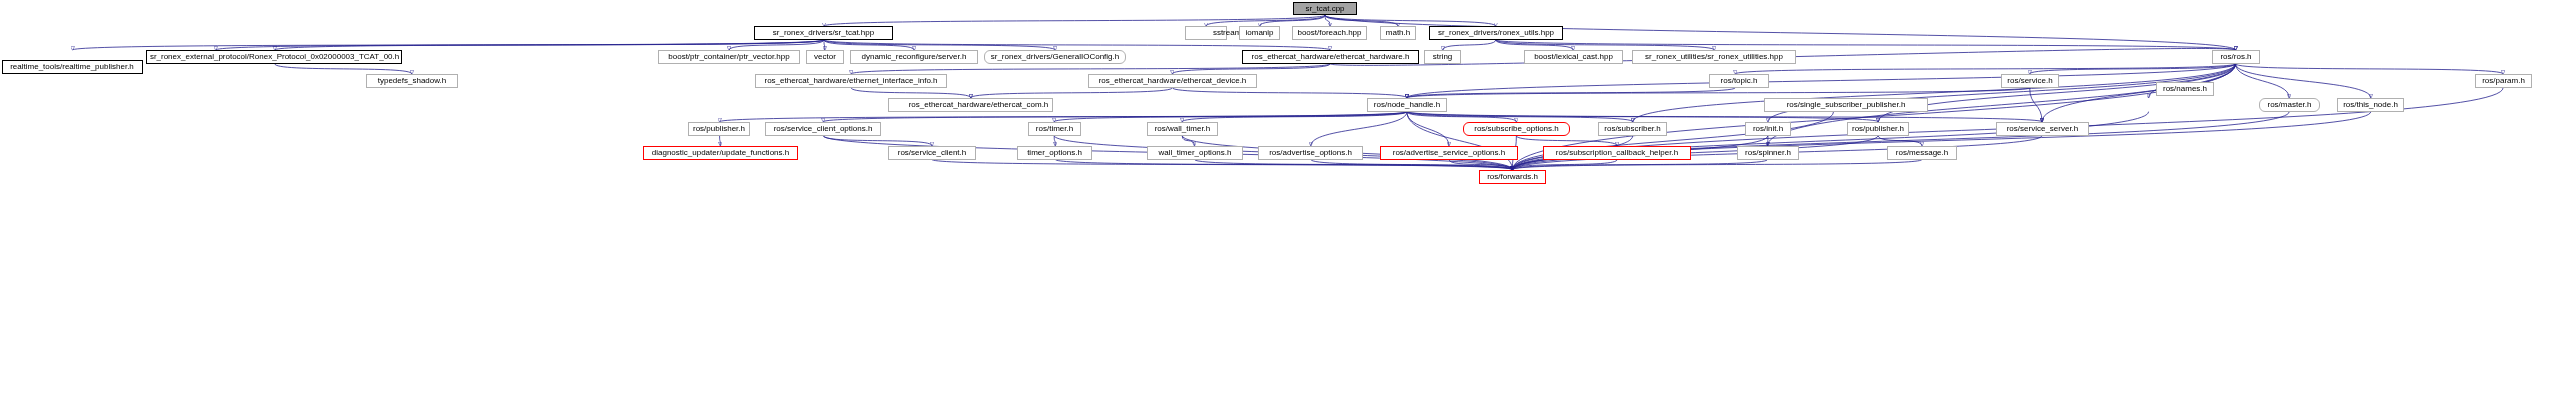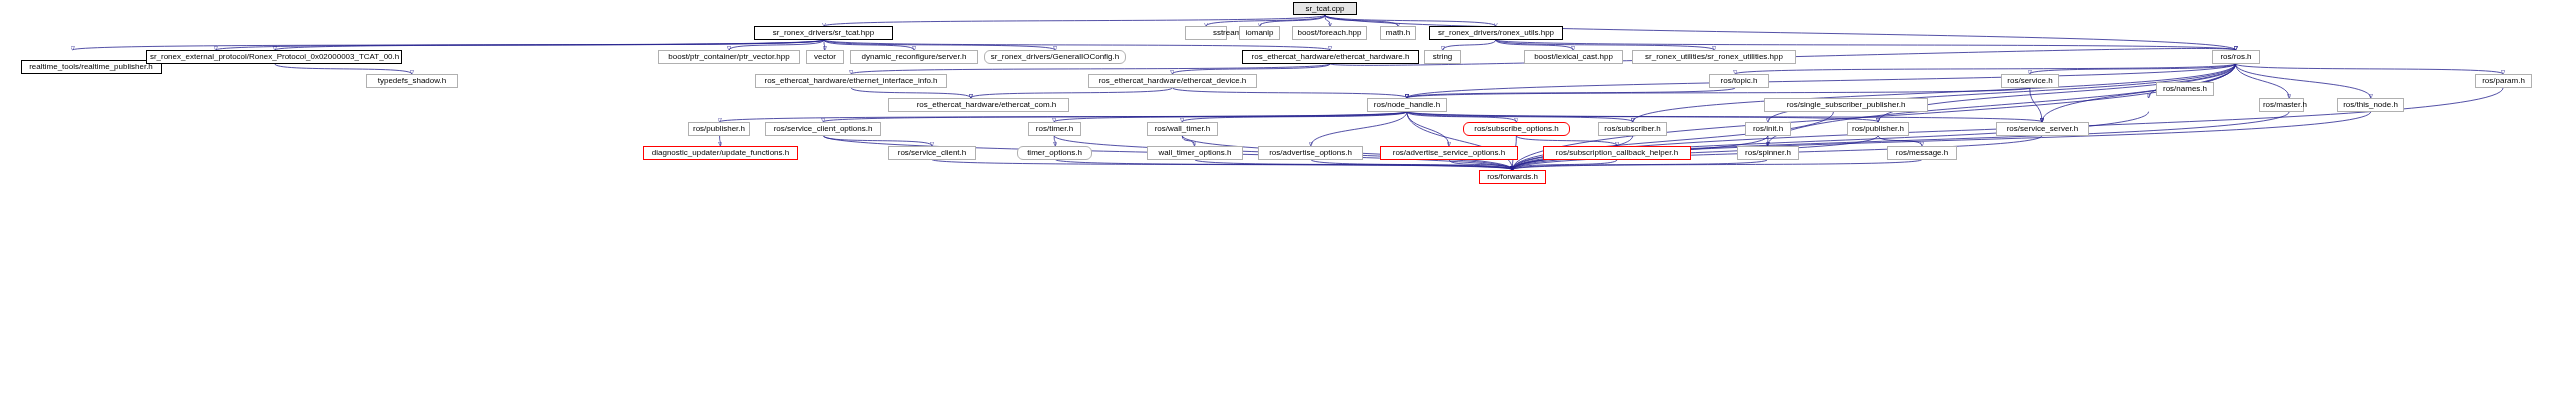--- a/index.html
+++ b/index.html
@@ -1,21 +1,21 @@
 <!DOCTYPE html>
 <html style="font-size:11.6px"><head>
 <meta charset="utf-8">
 <style>
   html,body{margin:0;padding:0;background:#ffffff;}
   #graph{position:relative;width:2576px;height:406px;background:#ffffff;
          font-family:"Liberation Sans","DejaVu Sans",sans-serif;overflow:hidden;}
   .node{position:absolute;box-sizing:border-box;height:13.8px;line-height:12.3px;
         text-align:center;white-space:nowrap;font-size:8px;color:#000000;
         background:#ffffff;border:0.7px solid #b0b0b0;}
-  .node.root{background:#e5e5e5;border:0.7px solid #000000;font-weight:normal;}
+  .node.root{background:#a3a3a3;border:0.7px solid #000000;font-weight:normal;}
   .node.bold{border:0.7px solid #000000;}
   .node.red{border:0.7px solid #ff0000;color:#000000;}
   .node.red .lbl{color:#000000;}
   svg.edges{position:absolute;left:0;top:0;width:2576px;height:406px;overflow:visible;}
   svg.edges line,svg.edges path{stroke:#27238f;stroke-width:1.1px;fill:none;}
   .lbl{display:block;padding:0 2.9px;}
 </style>
 </head>
 <body>
 
@@ -125,21 +125,21 @@
       </div>
       <div class="node " style="left: 1292px; top: 26px; width: 75px;">
         <span class="lbl">boost/foreach.hpp</span>
       </div>
       <div class="node " style="left: 1380px; top: 26px; width: 36px;">
         <span class="lbl">math.h</span>
       </div>
       <div class="node bold" style="left: 1429px; top: 26px; width: 134px;">
         <span class="lbl">sr_ronex_drivers/ronex_utils.hpp</span>
       </div>
-      <div class="node bold" style="left: 1.5px; top: 60px; width: 141px; margin-left: 19px;">
+      <div class="node bold" style="left: 1.5px; top: 60px; width: 141px;">
         <span class="lbl">realtime_tools/realtime_publisher.h</span>
       </div>
       <div class="node " style="left: 149px; top: 50px; width: 133px;">
         <span class="lbl">sr_ronex_msgs/TCATState.h</span>
       </div>
       <div class="node bold" style="left: 146px; top: 50px; width: 256px;">
         <span class="lbl">sr_ronex_external_protocol/Ronex_Protocol_0x02000003_TCAT_00.h</span>
       </div>
       <div class="node " style="left: 658px; top: 50px; width: 142px;">
         <span class="lbl">boost/ptr_container/ptr_vector.hpp</span>
@@ -179,33 +179,33 @@
       </div>
       <div class="node " style="left: 1709px; top: 74px; width: 60px;">
         <span class="lbl">ros/topic.h</span>
       </div>
       <div class="node " style="left: 2001px; top: 74px; width: 58px;">
         <span class="lbl">ros/service.h</span>
       </div>
       <div class="node " style="left: 2475px; top: 74px; width: 57px;">
         <span class="lbl">ros/param.h</span>
       </div>
-      <div class="node " style="left: 888px; top: 98px; width: 181px; padding-left: 16px;">
+      <div class="node " style="left: 888px; top: 98px; width: 165px; padding-left: 16px;">
         <span class="lbl">ros_ethercat_hardware/ethercat_com.h</span>
       </div>
       <div class="node " style="left: 1367px; top: 98px; width: 80px;">
         <span class="lbl">ros/node_handle.h</span>
       </div>
       <div class="node " style="left: 1764px; top: 98px; width: 164px;">
         <span class="lbl">ros/single_subscriber_publisher.h</span>
       </div>
       <div class="node " style="left: 2120px; top: 82px; width: 58px; margin-left: 36px;">
         <span class="lbl">ros/names.h</span>
       </div>
-      <div class="node " style="left: 2259px; top: 98px; width: 45px;">
+      <div class="node " style="left: 2259px; top: 98px; width: 61px; border-radius: 6px;">
         <span class="lbl">ros/master.h</span>
       </div>
       <div class="node " style="left: 2337px; top: 98px; width: 67px;">
         <span class="lbl">ros/this_node.h</span>
       </div>
       <div class="node " style="left: 688px; top: 122px; width: 62px;">
         <span class="lbl">ros/publisher.h</span>
       </div>
       <div class="node " style="left: 765px; top: 122px; width: 116px;">
         <span class="lbl">ros/service_client_options.h</span>
@@ -230,21 +230,21 @@
       </div>
       <div class="node " style="left: 1996px; top: 122px; width: 93px;">
         <span class="lbl">ros/service_server.h</span>
       </div>
       <div class="node red" style="left: 643px; top: 146px; width: 155px;">
         <span class="lbl">diagnostic_updater/update_functions.h</span>
       </div>
       <div class="node " style="left: 888px; top: 146px; width: 88px;">
         <span class="lbl">ros/service_client.h</span>
       </div>
-      <div class="node " style="left: 1017px; top: 146px; width: 75px; border-radius: 6px;">
+      <div class="node " style="left: 1017px; top: 146px; width: 75px;">
         <span class="lbl">timer_options.h</span>
       </div>
       <div class="node " style="left: 1147px; top: 146px; width: 96px;">
         <span class="lbl">wall_timer_options.h</span>
       </div>
       <div class="node " style="left: 1258px; top: 146px; width: 105px;">
         <span class="lbl">ros/advertise_options.h</span>
       </div>
       <div class="node red" style="left: 1380px; top: 146px; width: 138px;">
         <span class="lbl">ros/advertise_service_options.h</span>

